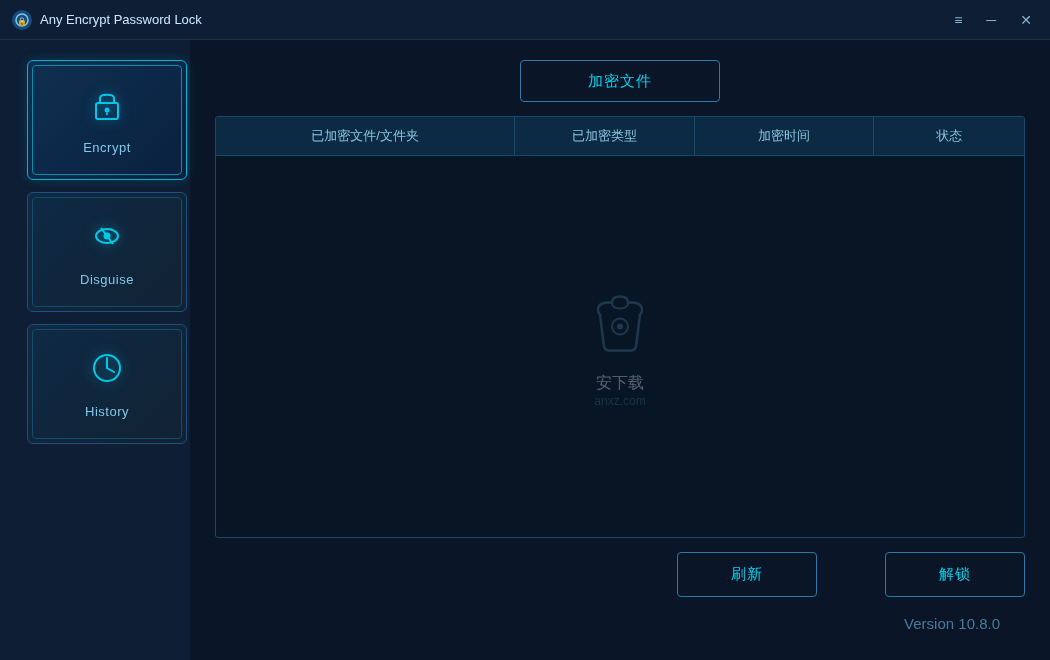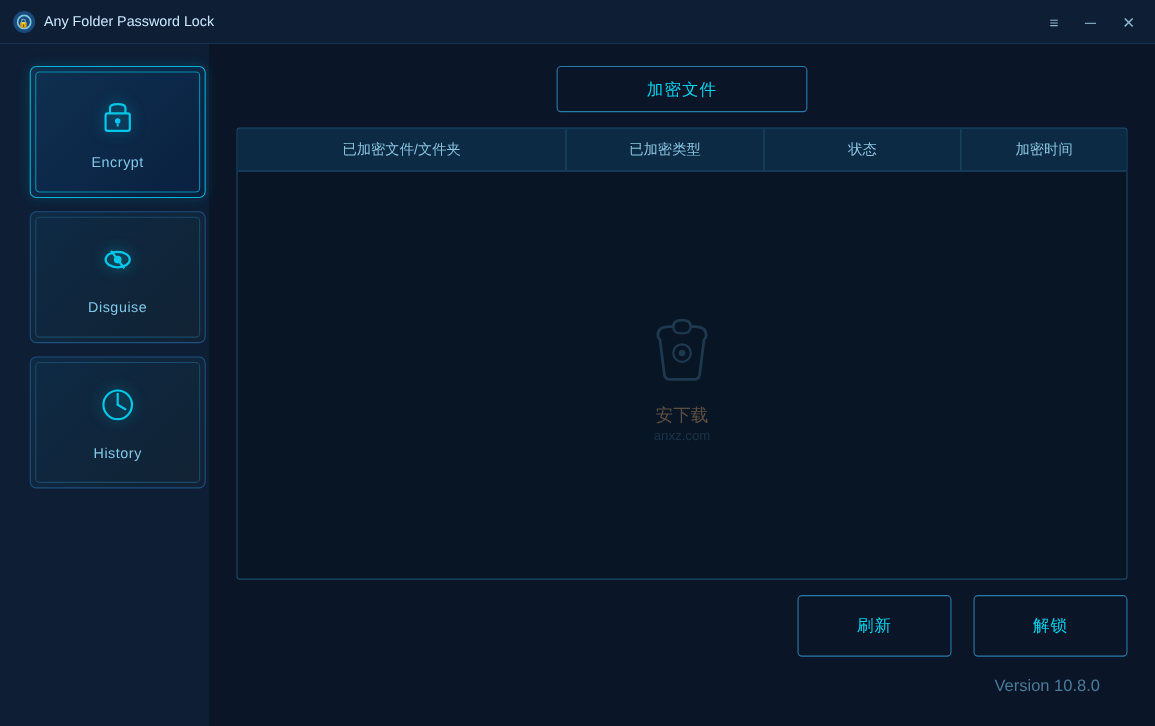--- a/index.html
+++ b/index.html
@@ -124,21 +124,21 @@
       gap: 14px;
     }
 
     
     .top-buttons {
       display: flex;
       gap: 20px;
       justify-content: center;
     }
     .action-btn {
-      width: 228px;
+      width: 200px;
       height: 42px;
       background: transparent;
       border: 1.5px solid #2a7aaa;
       border-radius: 4px;
       color: #00d4f0;
       font-size: 15px;
       cursor: pointer;
       letter-spacing: 1px;
       transition: background 0.2s, border-color 0.2s;
     }
@@ -189,29 +189,30 @@
     
     .bottom-bar {
       display: flex;
       justify-content: flex-end;
       gap: 20px;
       padding-bottom: 4px;
       align-items: center;
     }
     .bottom-btn {
       width: 140px;
-      height: 56px;
+      height: 45px;
       background: transparent;
       border: 1.5px solid #2a7aaa;
       border-radius: 4px;
       color: #00d4f0;
       font-size: 15px;
       cursor: pointer;
       letter-spacing: 1px;
       transition: background 0.2s;
+      margin-left: 48px;
     }
 
     
     .version-bar {
       display: flex;
       justify-content: flex-end;
       padding: 0 25px 8px 0;
     }
     .version-text {
       font-size: 15px;
@@ -222,21 +223,21 @@
 <body>
 
 <div class="titlebar">
   <div class="titlebar-left">
     <div class="titlebar-icon">
       <svg width="14" height="14" viewBox="0 0 14 14" fill="none">
         <circle cx="7" cy="7" r="6" stroke="#7ec8e3" stroke-width="1.5"></circle>
         <text x="7" y="11" text-anchor="middle" font-size="8" fill="#7ec8e3">🔒</text>
       </svg>
     </div>
-    <span class="titlebar-title">Any Folder Password Lock</span>
+    <span class="titlebar-title">Any Encrypt Password Lock</span>
   </div>
   <div class="titlebar-controls">
     <span class="titlebar-btn">≡</span>
     <span class="titlebar-btn">─</span>
     <span class="titlebar-btn close">✕</span>
   </div>
 </div>
 
 <div class="main-layout">
 
@@ -280,35 +281,35 @@
   <div class="content">
 
     <div class="top-buttons">
       <button class="action-btn">加密文件</button>
     </div>
 
     <div class="table-container">
       <div class="table-header">
         <div class="table-header-cell">已加密文件/文件夹</div>
         <div class="table-header-cell">已加密类型</div>
+        <div class="table-header-cell">加密时间</div>
         <div class="table-header-cell">状态</div>
-        <div class="table-header-cell">加密时间</div>
       </div>
       <div class="table-body" style="position:relative; height: calc(100% - 40px);">
 
         <div class="watermark">
           <div>
             <svg width="80" height="80" viewBox="0 0 80 80" fill="none">
               <path d="M20 30 Q18 28 18 26 Q18 18 28 18 L32 18 Q32 12 40 12 Q48 12 48 18 L52 18 Q62 18 62 26 Q62 28 60 30 L56 62 Q55 66 51 66 L29 66 Q25 66 24 62 Z" fill="none" stroke="#4a7a9a" stroke-width="2.5"></path>
               <path d="M32 18 Q32 24 40 24 Q48 24 48 18" fill="none" stroke="#4a7a9a" stroke-width="2"></path>
               <circle cx="40" cy="42" r="8" fill="none" stroke="#4a7a9a" stroke-width="2"></circle>
               <circle cx="40" cy="42" r="3" fill="#4a7a9a"></circle>
             </svg>
           </div>
-          <div style="font-size:16px; color:#fdba74; margin-top:4px;">安下载</div>
+          <div style="font-size:16px; color:#e5e5e5; margin-top:4px;">安下载</div>
           <div style="font-size:12px; color:#3a6a88;text-align:center;">anxz.com</div>
         </div>
       </div>
     </div>
 
     <div class="bottom-bar">
       <button class="bottom-btn">刷新</button>
       <button class="bottom-btn">解锁</button>
     </div>
 

